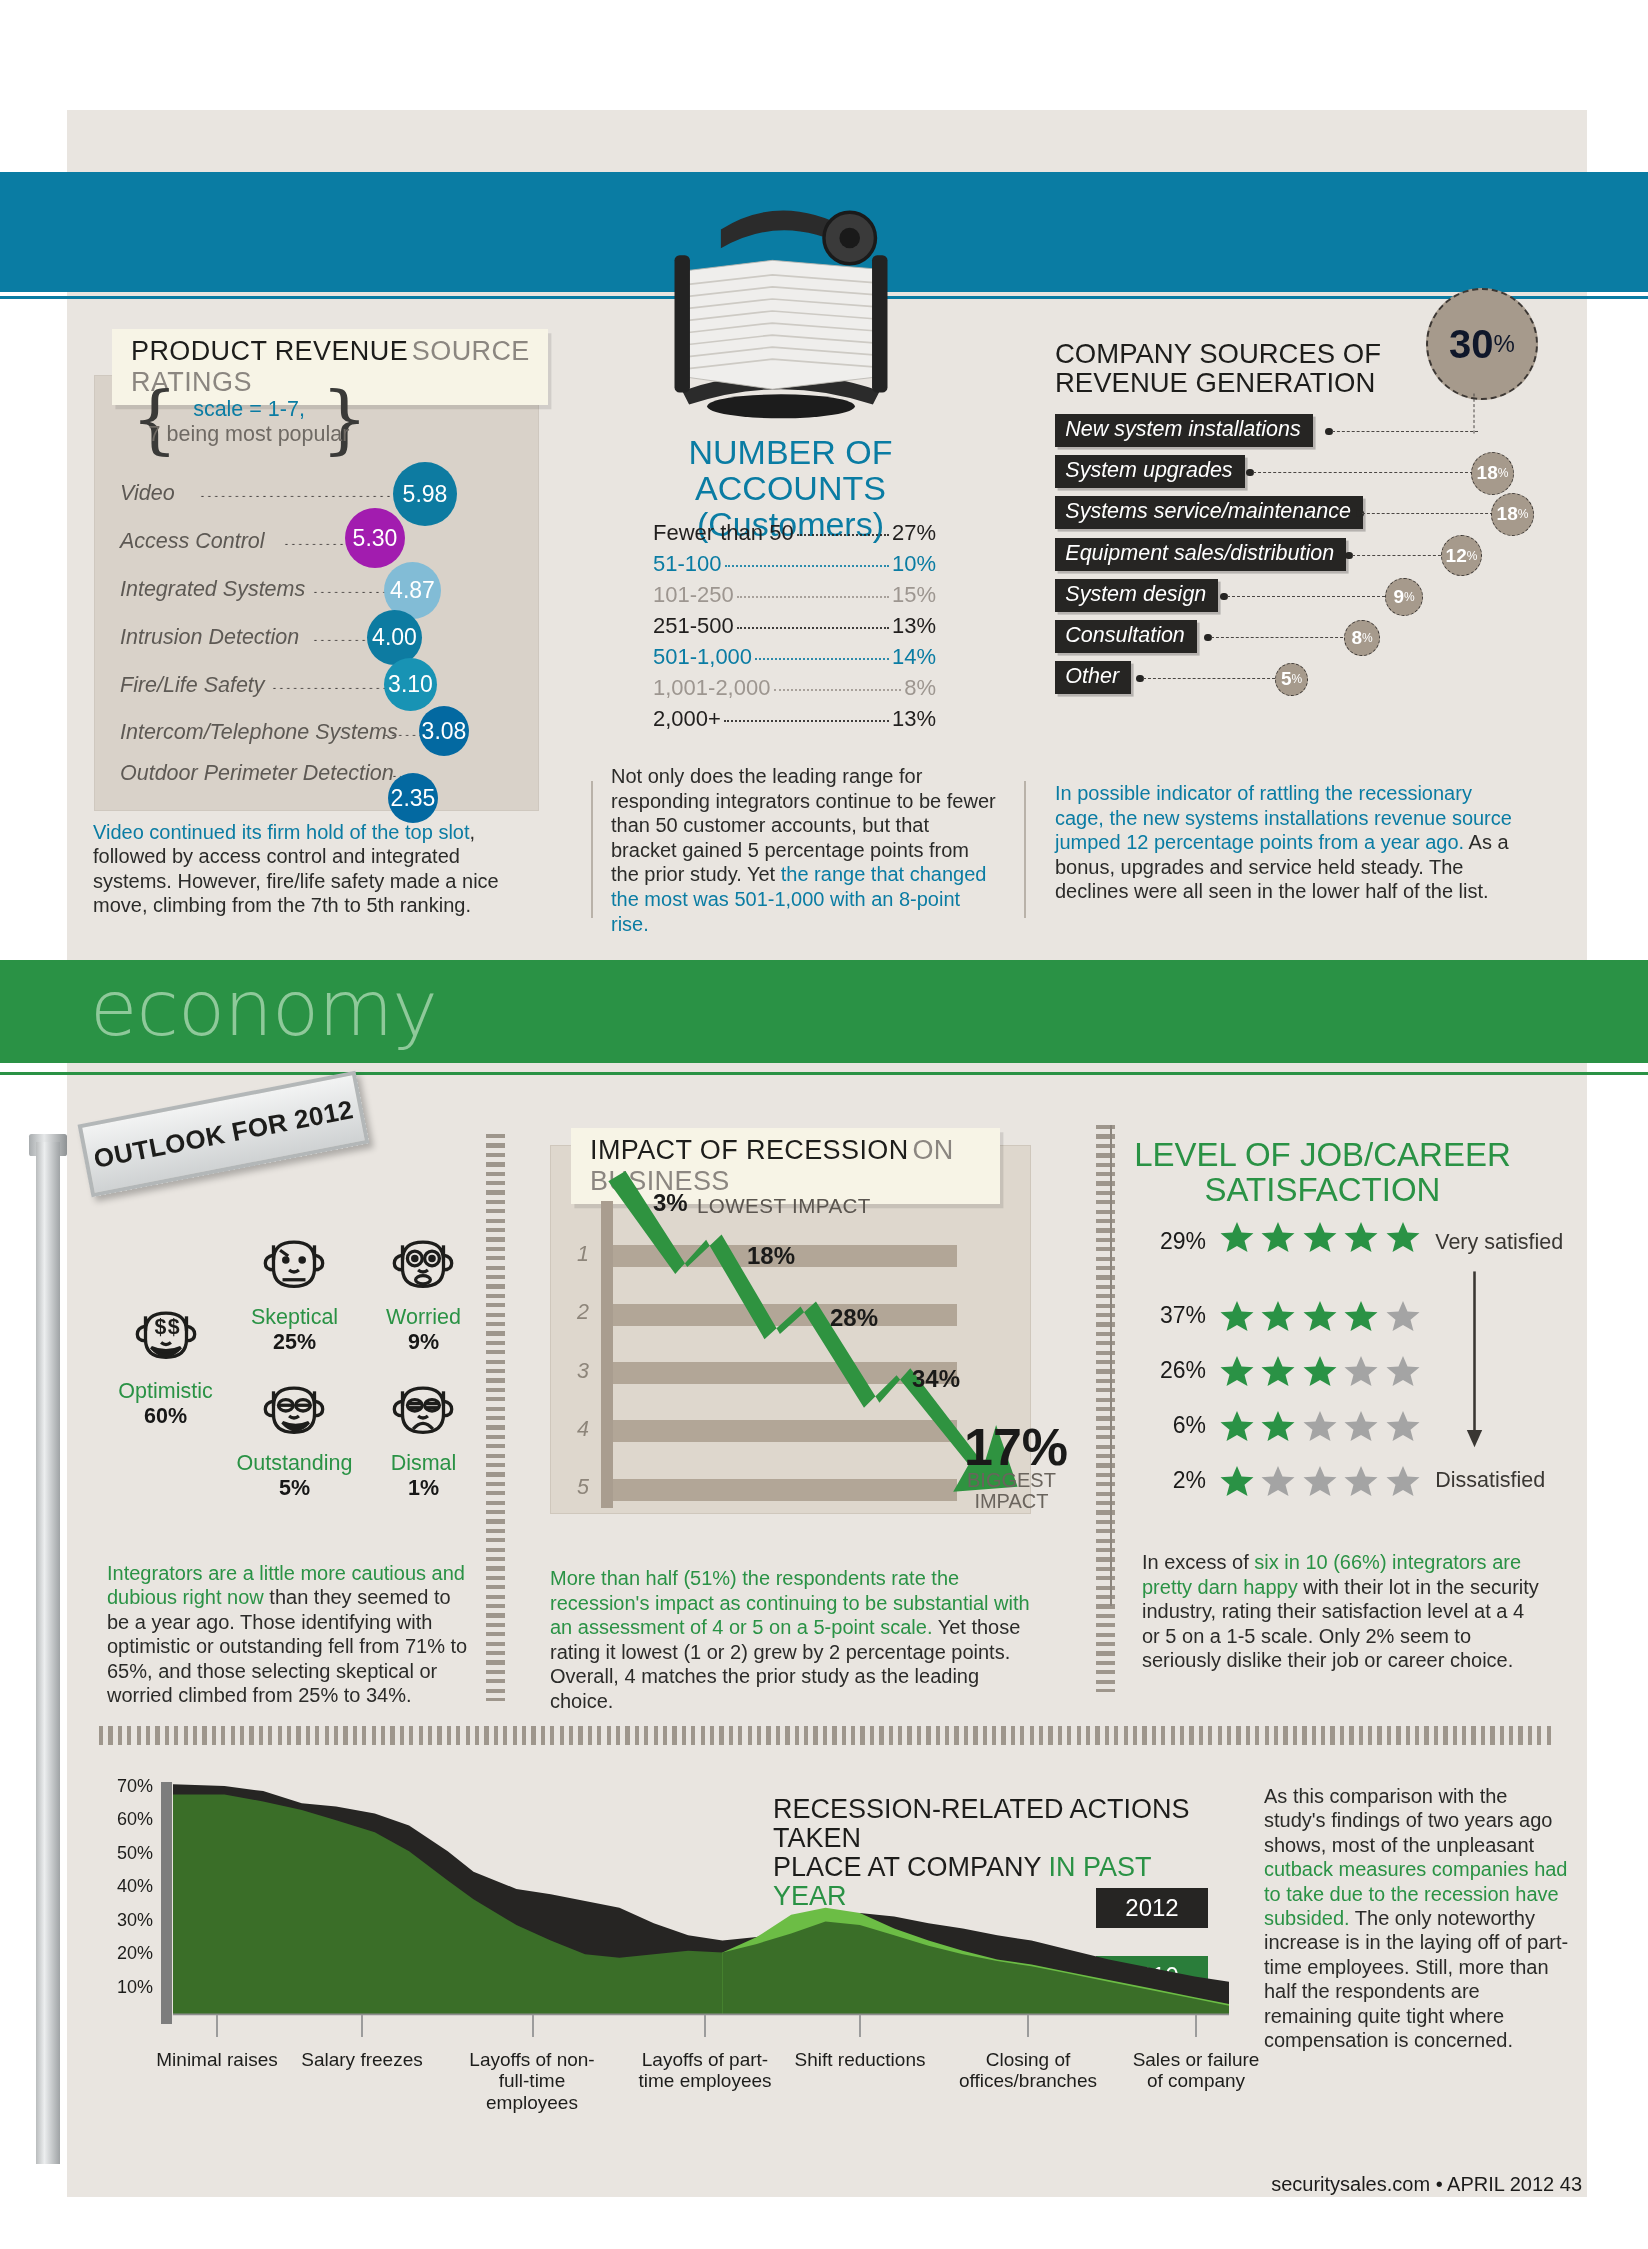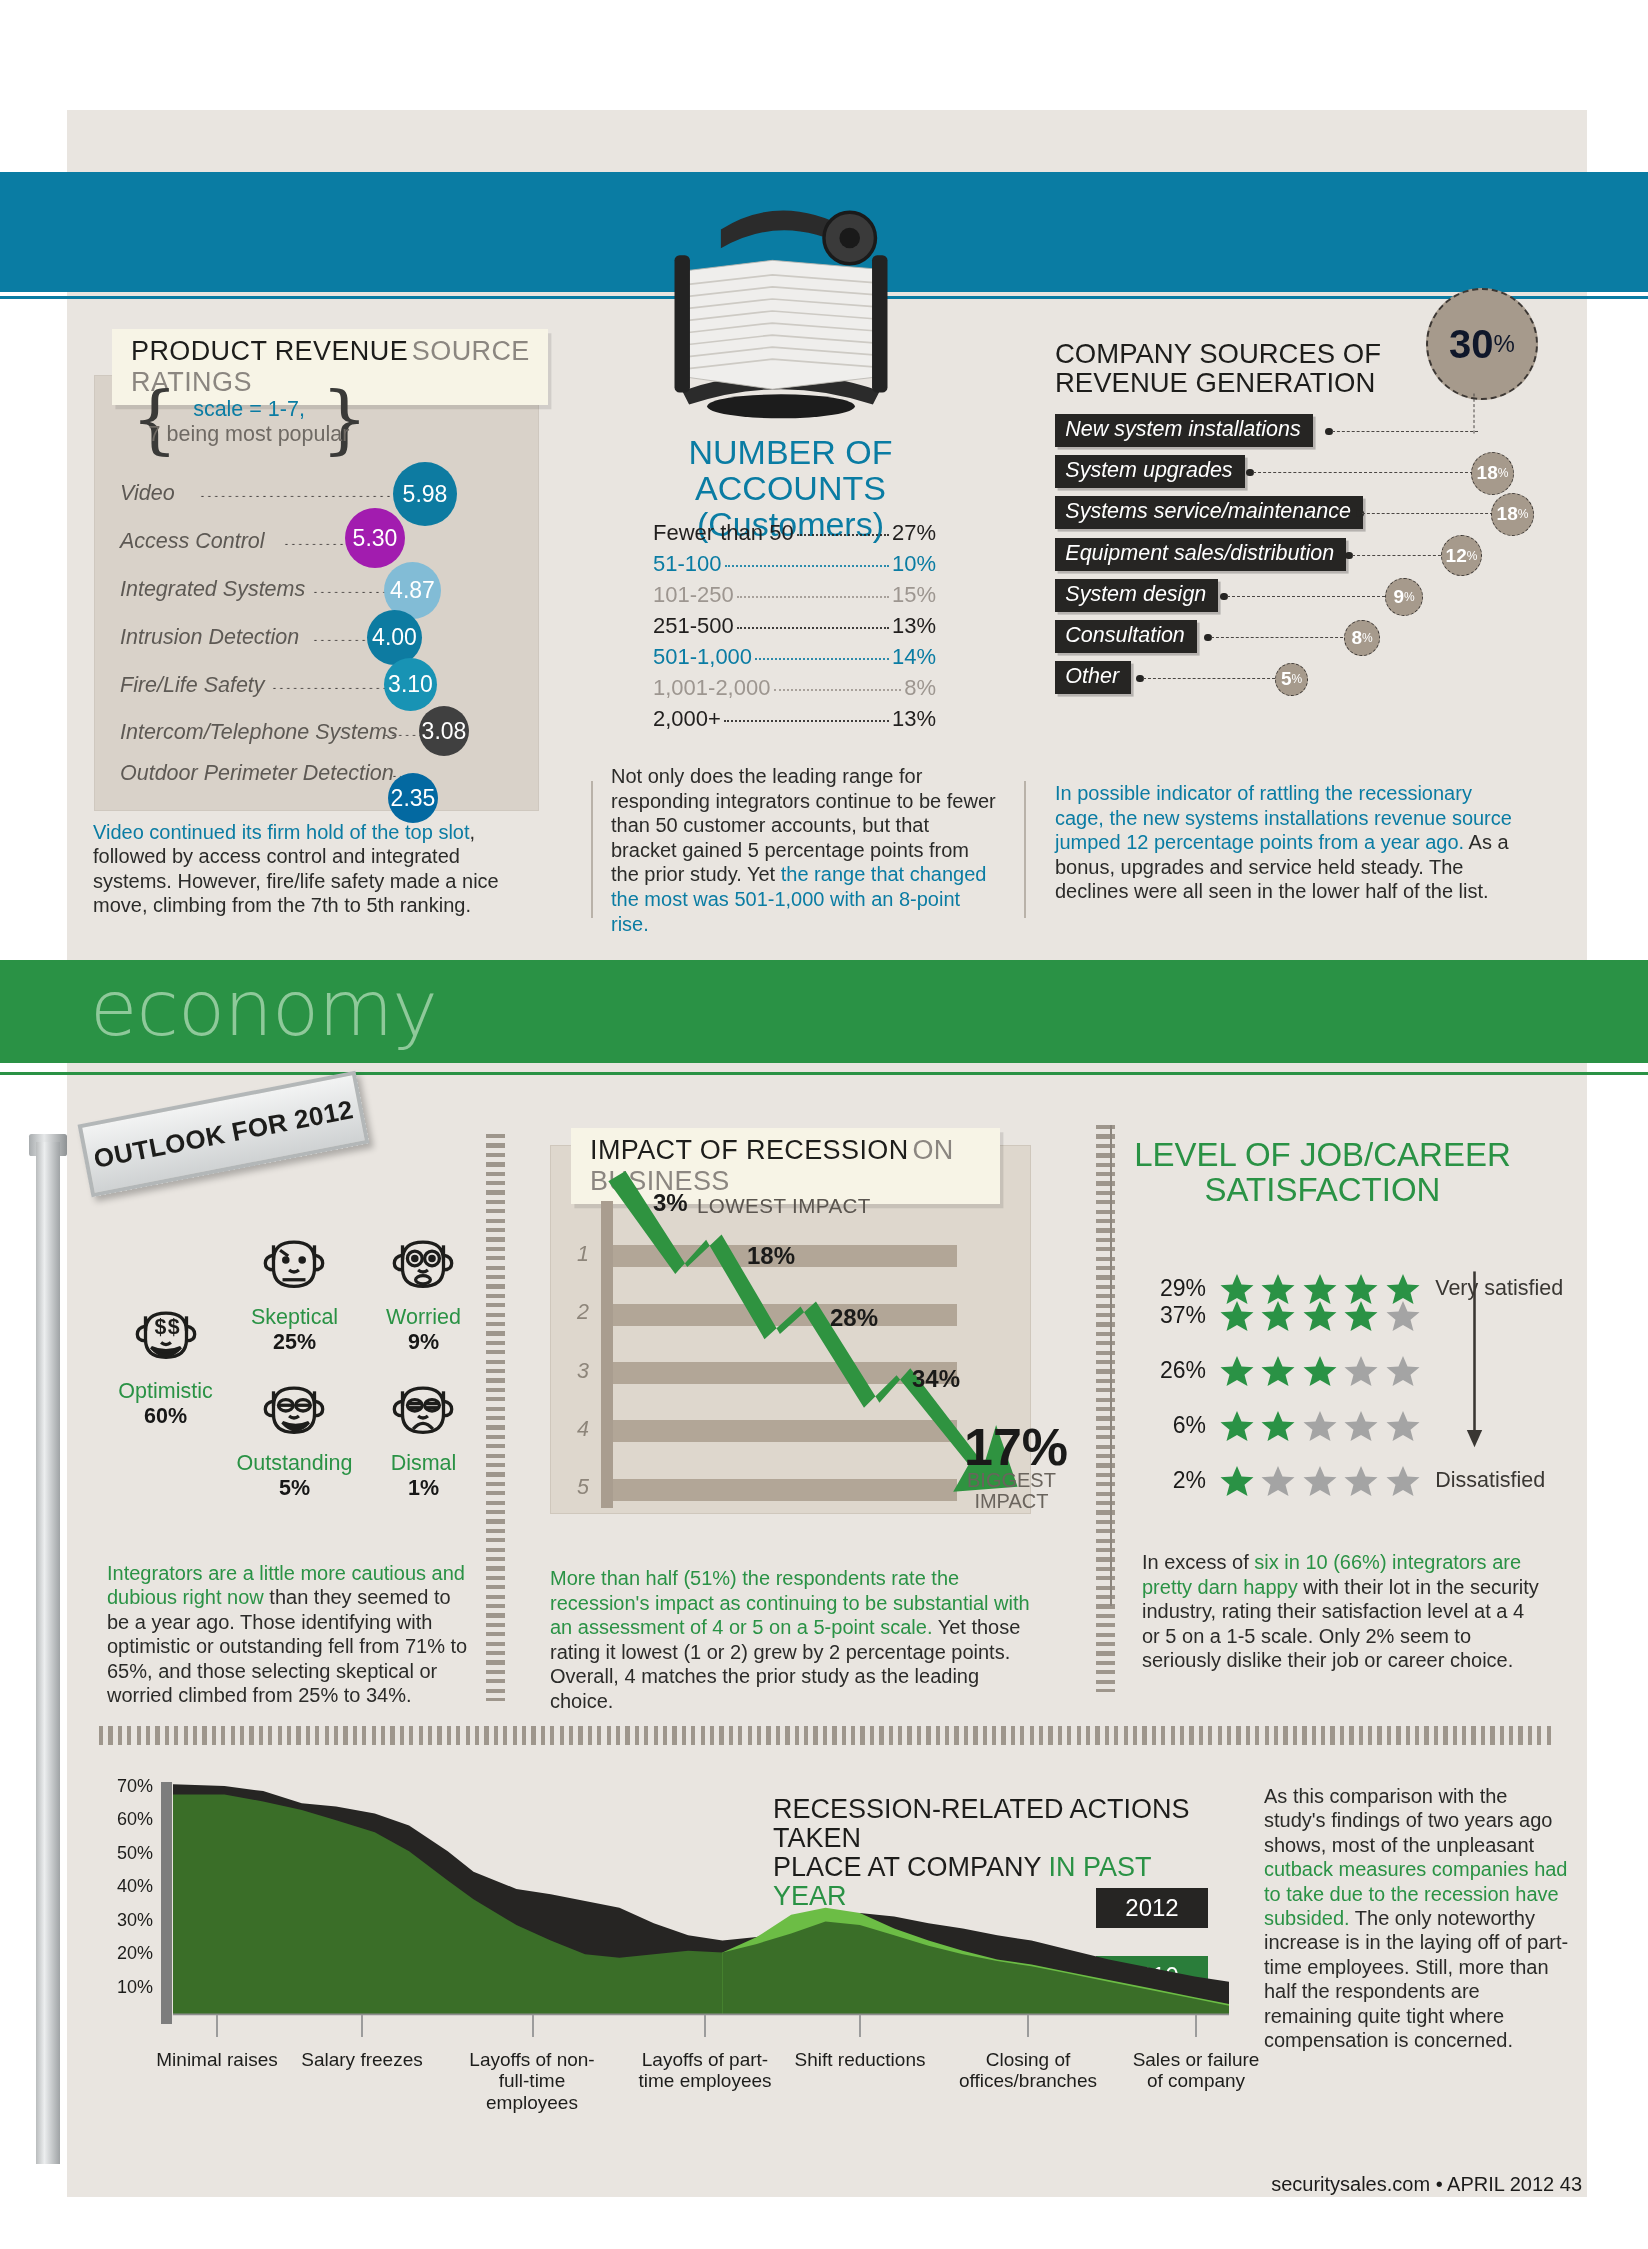--- a/index.html
+++ b/index.html
@@ -226,21 +226,21 @@
     <span class="bubble" style="left:247px; top:-15.5px; width:55px; height:55px; background:#0d7ba1;">4.00</span>
   </div>
   <div class="prp-row" style="top:673px;">
     <span class="prp-label">Fire/Life Safety</span>
     <span class="dots" style="left:151px; width:120px;"></span>
     <span class="bubble" style="left:264px; top:-14.6px; width:53px; height:53px; background:#1893b4;">3.10</span>
   </div>
   <div class="prp-row" style="top:720px;">
     <span class="prp-label">Intercom/Telephone Systems</span>
     <span class="dots" style="left:263px; width:41px;"></span>
-    <span class="bubble" style="left:299px; top:-13.7px; width:50px; height:50px; background:#404040;">3.08</span>
+    <span class="bubble" style="left:299px; top:-13.7px; width:50px; height:50px; background:#0369a1;">3.08</span>
   </div>
   <div class="prp-row" style="top:761px;">
     <span class="prp-label">Outdoor Perimeter Detection</span>
     <span class="dots" style="left:271px; width:10.3px;"></span>
     <span class="bubble" style="left:268px; top:12px; width:50px; height:50px; background:#0369a1;">2.35</span>
   </div>
 
   <div class="prp-caption">
     <span class="accent-teal">Video continued its firm hold of the top slot</span><span>, followed by access control and integrated systems. However, fire/life safety made a nice move, climbing from the 7th to 5th ranking.</span>
   </div>
@@ -521,21 +521,21 @@
   <div class="ior-caption">
     <span class="accent-green">More than half (51%) the respondents rate the recession's impact as continuing to be substantial with an assessment of 4 or 5 on a 5-point scale.</span><span> Yet those rating it lowest (1 or 2) grew by 2 percentage points. Overall, 4 matches the prior study as the leading choice.</span>
   </div>
 
   <div class="vdiv" style="left:1110px; top:1125px; height:481px; background:#8d867e; width:1.7px;"></div>
   <div class="sat-title">
     <div>LEVEL OF JOB/CAREER</div>
     <div>SATISFACTION</div>
   </div>
 
-  <div class="sat-row" style="top:1266px;">
+  <div class="sat-row" style="top:1210px;align-items:flex-end;">
     <span class="sat-pct">29%</span>
     <svg class="star" viewBox="0 0 24 24">
         <polygon points="12,2 15,9 23,9.5 17,14.5 19,22 12,18 5,22 7,14.5 1,9.5 9,9" fill="#2a9245"></polygon>
       </svg>
     <svg class="star" viewBox="0 0 24 24">
         <polygon points="12,2 15,9 23,9.5 17,14.5 19,22 12,18 5,22 7,14.5 1,9.5 9,9" fill="#2a9245"></polygon>
       </svg>
     <svg class="star" viewBox="0 0 24 24">
         <polygon points="12,2 15,9 23,9.5 17,14.5 19,22 12,18 5,22 7,14.5 1,9.5 9,9" fill="#2a9245"></polygon>
       </svg>

